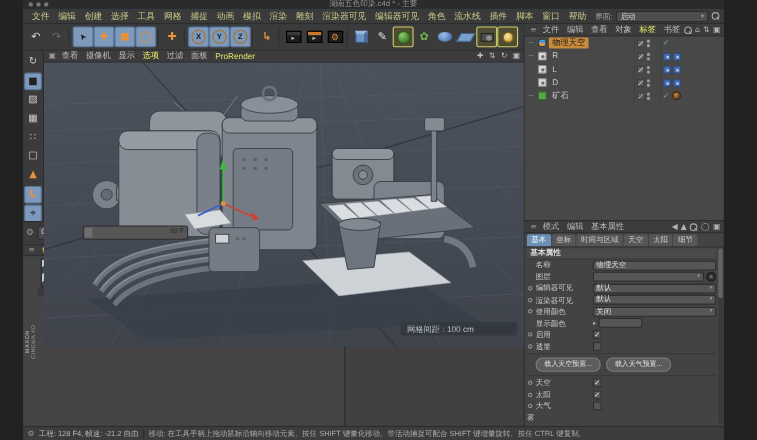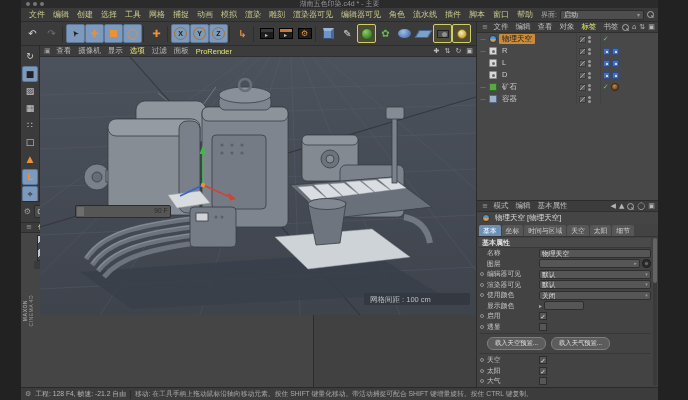--- a/index.html
+++ b/index.html
@@ -734,32 +734,20 @@
                   <div class="ocol1">
                     <span class="pencil"></span>
                     <span class="vdots"></span>
                   </div>
               <div class="ocol2">
                     <span class="chk g">✓</span>
                     <span class="tag-mat"></span>
                   </div>
                 </div>
             </div>
-            <div class="orow">
-              <span class="oexp">—</span>
-              <span class="oico ico-cube"></span>
-              <span class="oname">容器</span>
-              <div class="ocols">
-                  <div class="ocol1">
-                    <span class="pencil"></span>
-                    <span class="vdots"></span>
-                  </div>
-              <div class="ocol2"></div>
-                </div>
-            </div>
           </div>
         </div>
         <div class="vtabs">
           <span class="vtab active">对象</span>
           <span class="vtab">场次</span>
           <span class="vtab">内容浏览器</span>
           <span class="vtab">构造</span>
         </div>
       </div>
 
@@ -771,24 +759,20 @@
             <span class="pmi">编辑</span>
             <span class="pmi">基本属性</span>
             <div class="pm-icons">
               <span class="pmic g">◀</span>
               <span class="pmic g">▲</span>
               <span class="mag"></span>
               <span class="pmic g">◯</span>
               <span class="pmic g">▣</span>
             </div>
           </div>
-          <div class="am-title">
-            <span class="oico ico-sky"></span>
-            <span>物理天空 [物理天空]</span>
-          </div>
           <div class="am-tabs">
             <span class="amtab active">基本</span>
             <span class="amtab">坐标</span>
             <span class="amtab">时间与区域</span>
             <span class="amtab">天空</span>
             <span class="amtab">太阳</span>
             <span class="amtab">细节</span>
           </div>
           <div class="am-body">
             <div class="amsec">基本属性</div>

